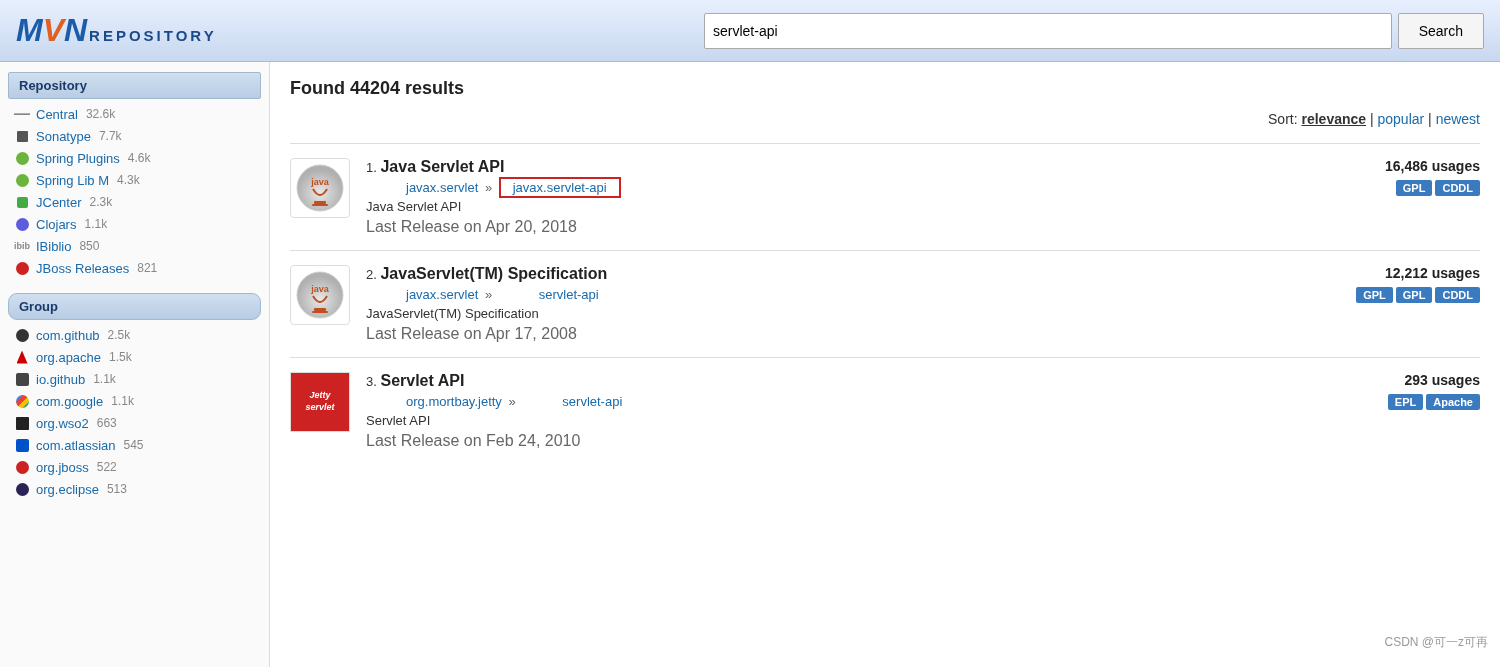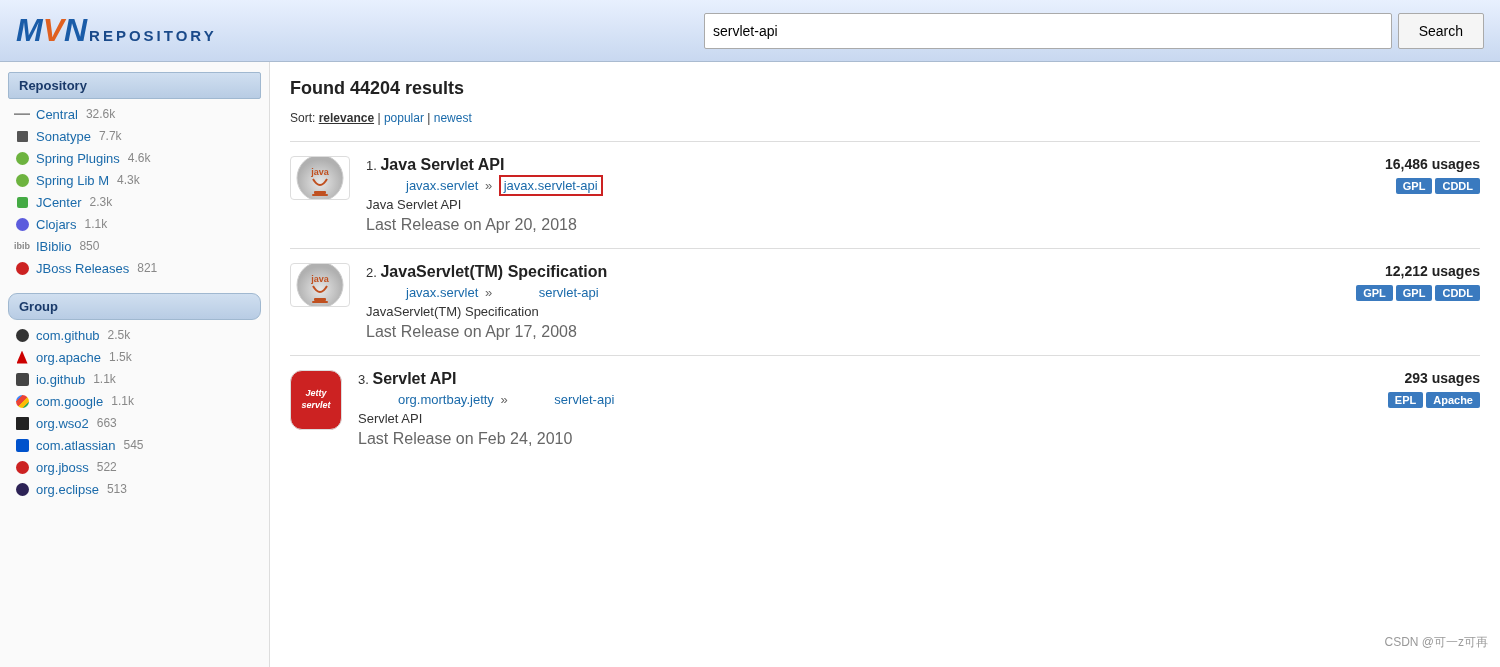--- a/index.html
+++ b/index.html
@@ -102,22 +102,23 @@
       padding: 16px 20px;
     }
     #results-header {
       font-size: 18px;
       font-weight: bold;
       margin-bottom: 12px;
       color: #222;
     }
     #sort-bar {
       margin-bottom: 16px;
-      font-size: 12px;
+      font-size: 14px;
       color: #333;
+      text-align: right;
     }
     #sort-bar a {
       color: #1a6aaa;
       text-decoration: none;
     }
     #sort-bar a.active {
       text-decoration: underline;
       font-weight: bold;
       color: #333;
     }
@@ -125,21 +126,21 @@
     
     .result-card {
       border-top: 1px solid #ddd;
       padding: 14px 0;
       display: flex;
       align-items: flex-start;
       gap: 16px;
     }
     .result-logo {
       width: 60px;
-      height: 44px;
+      height: 60px;
       flex-shrink: 0;
       display: flex;
       align-items: center;
       justify-content: center;
       border: 1px solid #ddd;
       border-radius: 4px;
       overflow: hidden;
       background: #fff;
     }
     .result-content {
@@ -384,21 +385,21 @@
         </svg>
       </div>
       <div class="result-content">
         <div class="result-title-row">
           <span class="result-number">1. </span>
           <span class="result-title">Java Servlet API</span>
         </div>
         <div class="result-coords">
           <a>javax.servlet</a>
           <span class="result-sep"> » </span>
-          <a style="border:2px solid #cc2222;padding:1px 3px;color:#1a6aaa;">javax.servlet-api</a>
+          <a style="border:2px solid #cc2222;padding:1px 12px;color:#1a6aaa;">javax.servlet-api</a>
         </div>
         <div class="result-desc">Java Servlet API</div>
         <div class="result-release">Last Release on Apr 20, 2018</div>
       </div>
       <div class="result-meta">
         <span class="usages-count">16,486 usages</span>
         <div class="license-badges">
           <span class="badge badge-gpl">GPL</span>
           <span class="badge badge-cddl">CDDL</span>
         </div>
@@ -438,21 +439,21 @@
         <span class="usages-count">12,212 usages</span>
         <div class="license-badges">
           <span class="badge badge-gpl">GPL</span>
           <span class="badge badge-gpl">GPL</span>
           <span class="badge badge-cddl">CDDL</span>
         </div>
       </div>
     </div>
 
     <div class="result-card">
-      <div class="result-logo" style="background:#cc2222;border:1px solid #ddd;border-radius:12px;width:52px;height:60px;display:flex;align-items:center;justify-content:center;">
+      <div class="result-logo" style="background:#cc2222;border:1px solid #ddd;border-radius:0;width:60px;height:60px;display:flex;align-items:center;justify-content:center;">
         <span style="color:#fff;font-size:9px;font-weight:bold;font-style:italic;text-align:center;line-height:1.3;padding:4px;">Jetty<br>servlet</span>
       </div>
       <div class="result-content">
         <div class="result-title-row">
           <span class="result-number">3. </span>
           <span class="result-title">Servlet API</span>
         </div>
         <div class="result-coords">
           <a>org.mortbay.jetty</a>
           <span class="result-sep"> » </span>

